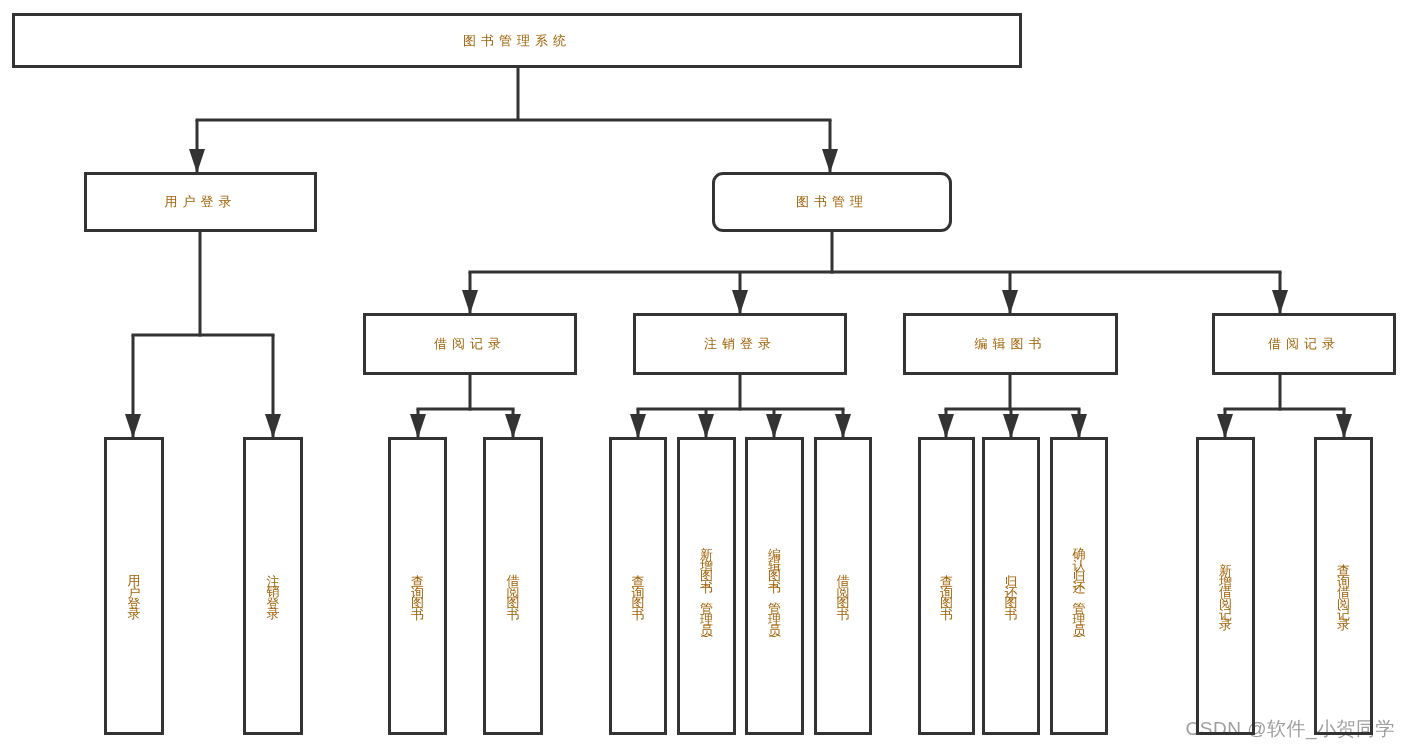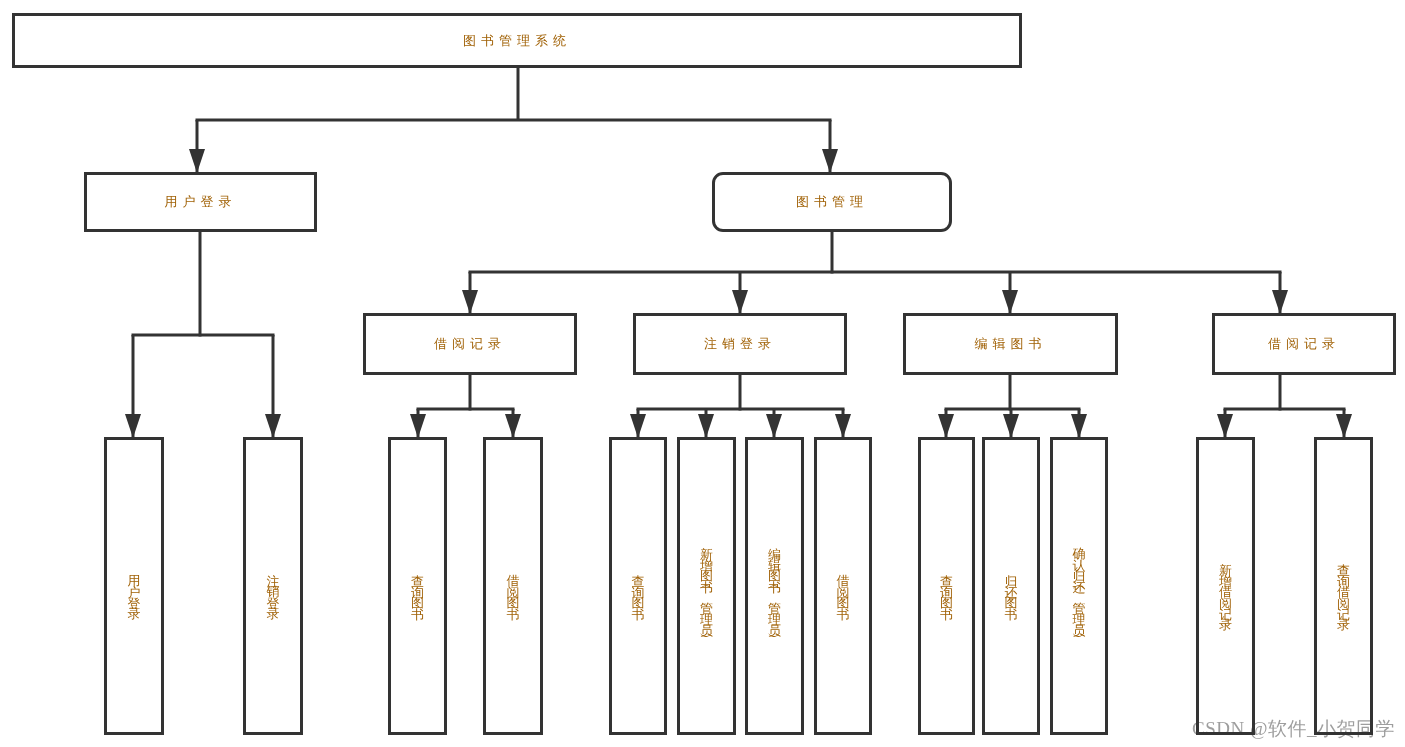--- a/index.html
+++ b/index.html
@@ -34,21 +34,20 @@
     line-height:1;
   }
   #watermark{
     position:absolute;
     right:10px;top:716px;
     color:#9e9e9e;
     font-size:19px;
     letter-spacing:0.5px;
     z-index:2;
     white-space:nowrap;
-    font-family:Liberation Serif, serif;
   }
 </style>
 </head>
 <body>
 
 <div id="canvas">
 
   <svg id="connectors" width="1405" height="747" viewBox="0 0 1405 747">
     <defs>
       <marker id="arrow" markerUnits="userSpaceOnUse" markerWidth="26" markerHeight="18" refX="23" refY="9" orient="auto">

